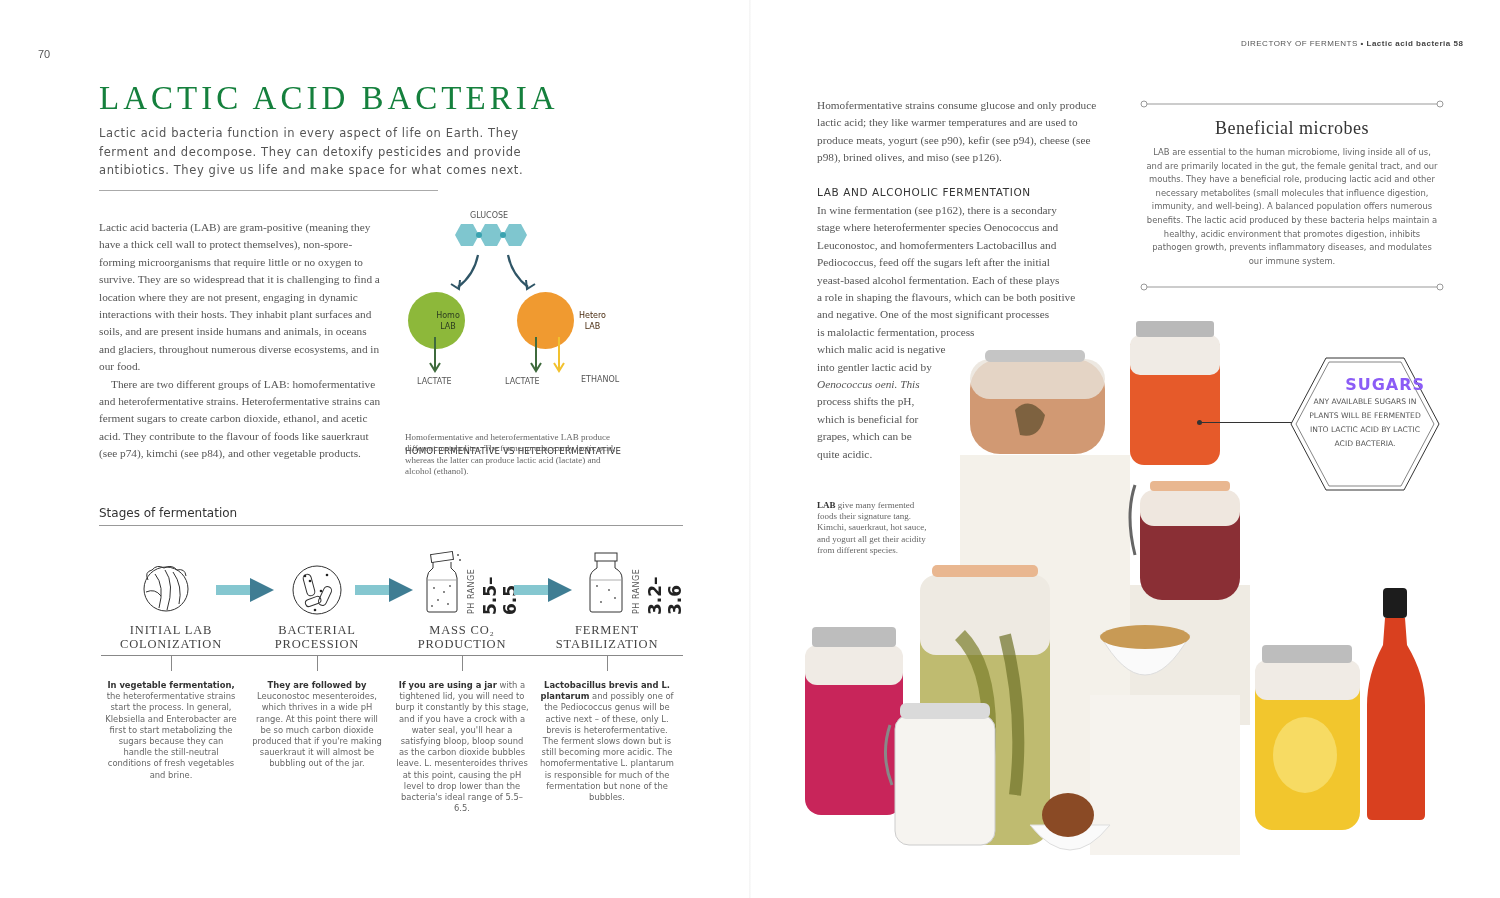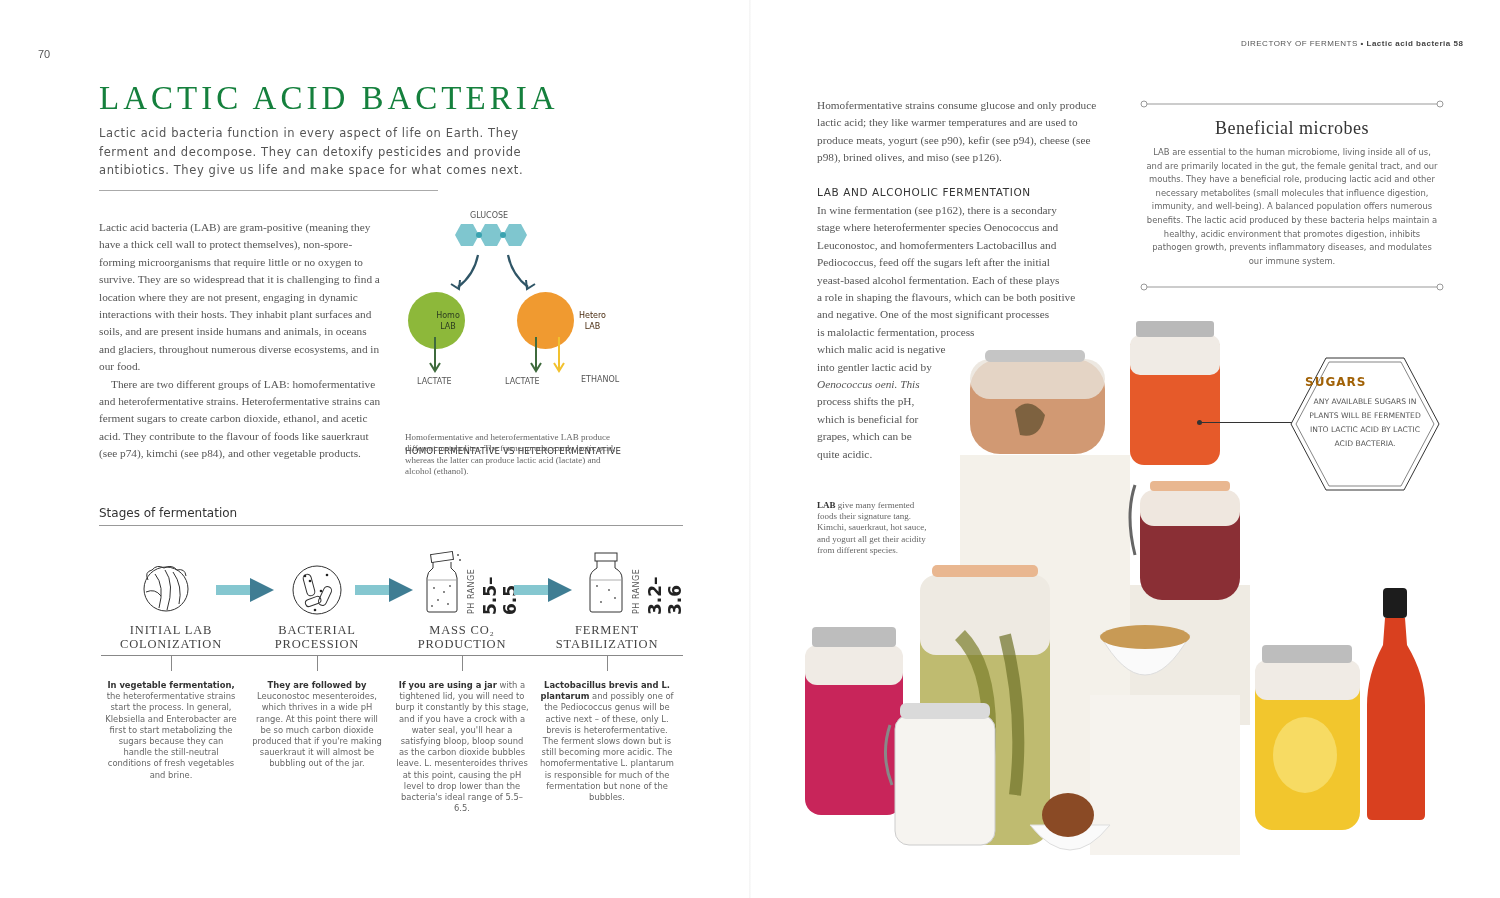--- a/index.html
+++ b/index.html
@@ -26,21 +26,21 @@
   .stage-name { font-family: "Liberation Serif", serif; font-size: 12.5px; line-height: 13.5px; letter-spacing: 0.8px; color: #444; text-align: center; }
   .stage-text { font-family: "DejaVu Sans", sans-serif; font-size: 8.4px; line-height: 11.2px; color: #666; text-align: center; }
   .stage-text b { color: #333; }
 
   .sub-head { font-family: "DejaVu Sans", sans-serif; font-size: 10.5px; letter-spacing: 0.6px; color: #333; }
   .sidebar-title { font-family: "Liberation Serif", serif; font-size: 18px; color: #333; text-align: center; letter-spacing: 0.5px; }
   .sidebar-text { font-family: "DejaVu Sans", sans-serif; font-size: 8.4px; line-height: 13.6px; color: #666; text-align: center; }
   .small-caption { font-family: "Liberation Serif", serif; font-size: 9px; line-height: 11.2px; color: #666; }
   .small-caption b { color: #333; }
 
-  .hex-title { font-family: "DejaVu Sans", sans-serif; font-size: 12px; font-weight: bold; letter-spacing: 1px; color: #a16207; text-align: left; }
+  .hex-title { font-family: "DejaVu Sans", sans-serif; font-size: 16px; font-weight: bold; letter-spacing: 1px; color: #8b5cf6; text-align: right; }
   .hex-text { font-family: "DejaVu Sans", sans-serif; font-size: 7.6px; line-height: 14px; color: #555; text-align: center; }
 
   .ph-label { font-family: "DejaVu Sans", sans-serif; font-size: 8px; letter-spacing: 0.5px; color: #555; writing-mode: vertical-rl; transform: rotate(180deg); }
   .ph-value { font-family: "DejaVu Sans", sans-serif; font-size: 17px; font-weight: bold; color: #222; writing-mode: vertical-rl; transform: rotate(180deg); }
 
   .gutter { left: 749px; top: 0; width: 2px; height: 898px; background: linear-gradient(90deg, #f4f4f4, #fafafa); }
 </style>
 </head>
 <body>
 

